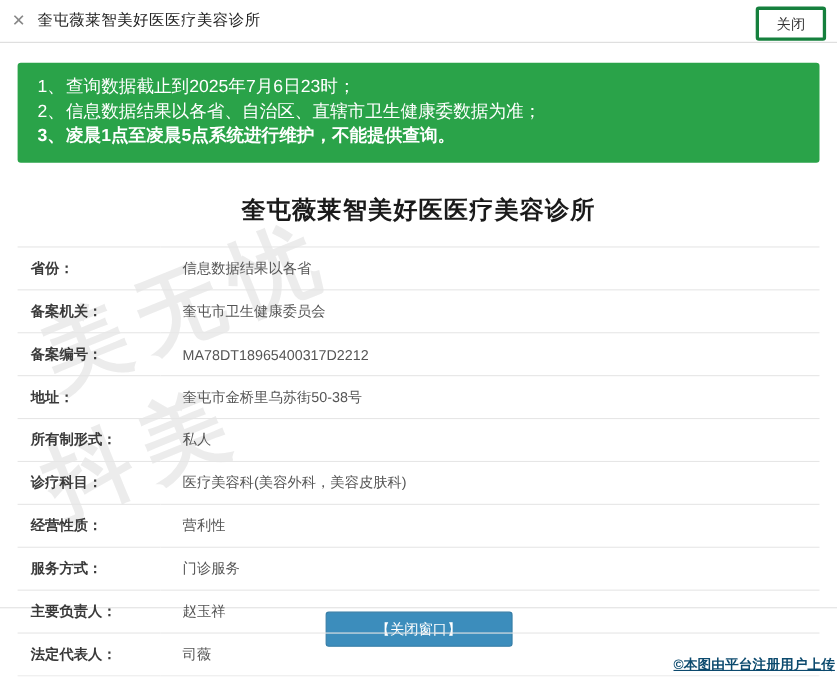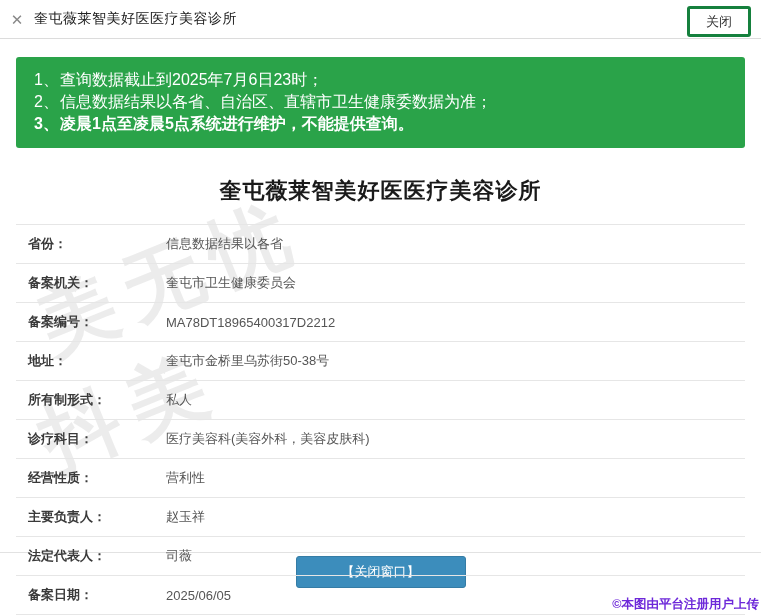--- a/index.html
+++ b/index.html
@@ -173,22 +173,23 @@
     align-items: center;
     justify-content: center;
     cursor: pointer;
   }
   .footer .copyright {
     position: absolute;
     right: 2px;
     bottom: 2px;
     font-size: 12.5px;
     font-weight: bold;
-    color: #6d28d9;
+    color: #0c4a6e;
     white-space: nowrap;
+    text-decoration: underline;
   }
 </style>
 </head>
 <body>
 
 <div class="titlebar">
   <div class="close-x">✕</div>
   <div class="tab-title">奎屯薇莱智美好医医疗美容诊所</div>
   <div class="close-btn">关闭</div>
 </div>
@@ -232,20 +233,24 @@
     </tr>
     <tr>
       <td class="label">诊疗科目：</td>
       <td class="value">医疗美容科(美容外科，美容皮肤科)</td>
     </tr>
     <tr>
       <td class="label">经营性质：</td>
       <td class="value">营利性</td>
     </tr>
     <tr>
+      <td class="label">服务方式：</td>
+      <td class="value">门诊服务</td>
+    </tr>
+    <tr>
       <td class="label">主要负责人：</td>
       <td class="value">赵玉祥</td>
     </tr>
     <tr>
       <td class="label">法定代表人：</td>
       <td class="value">司薇</td>
     </tr>
     <tr>
       <td class="label">备案日期：</td>
       <td class="value">2025/06/05</td>

